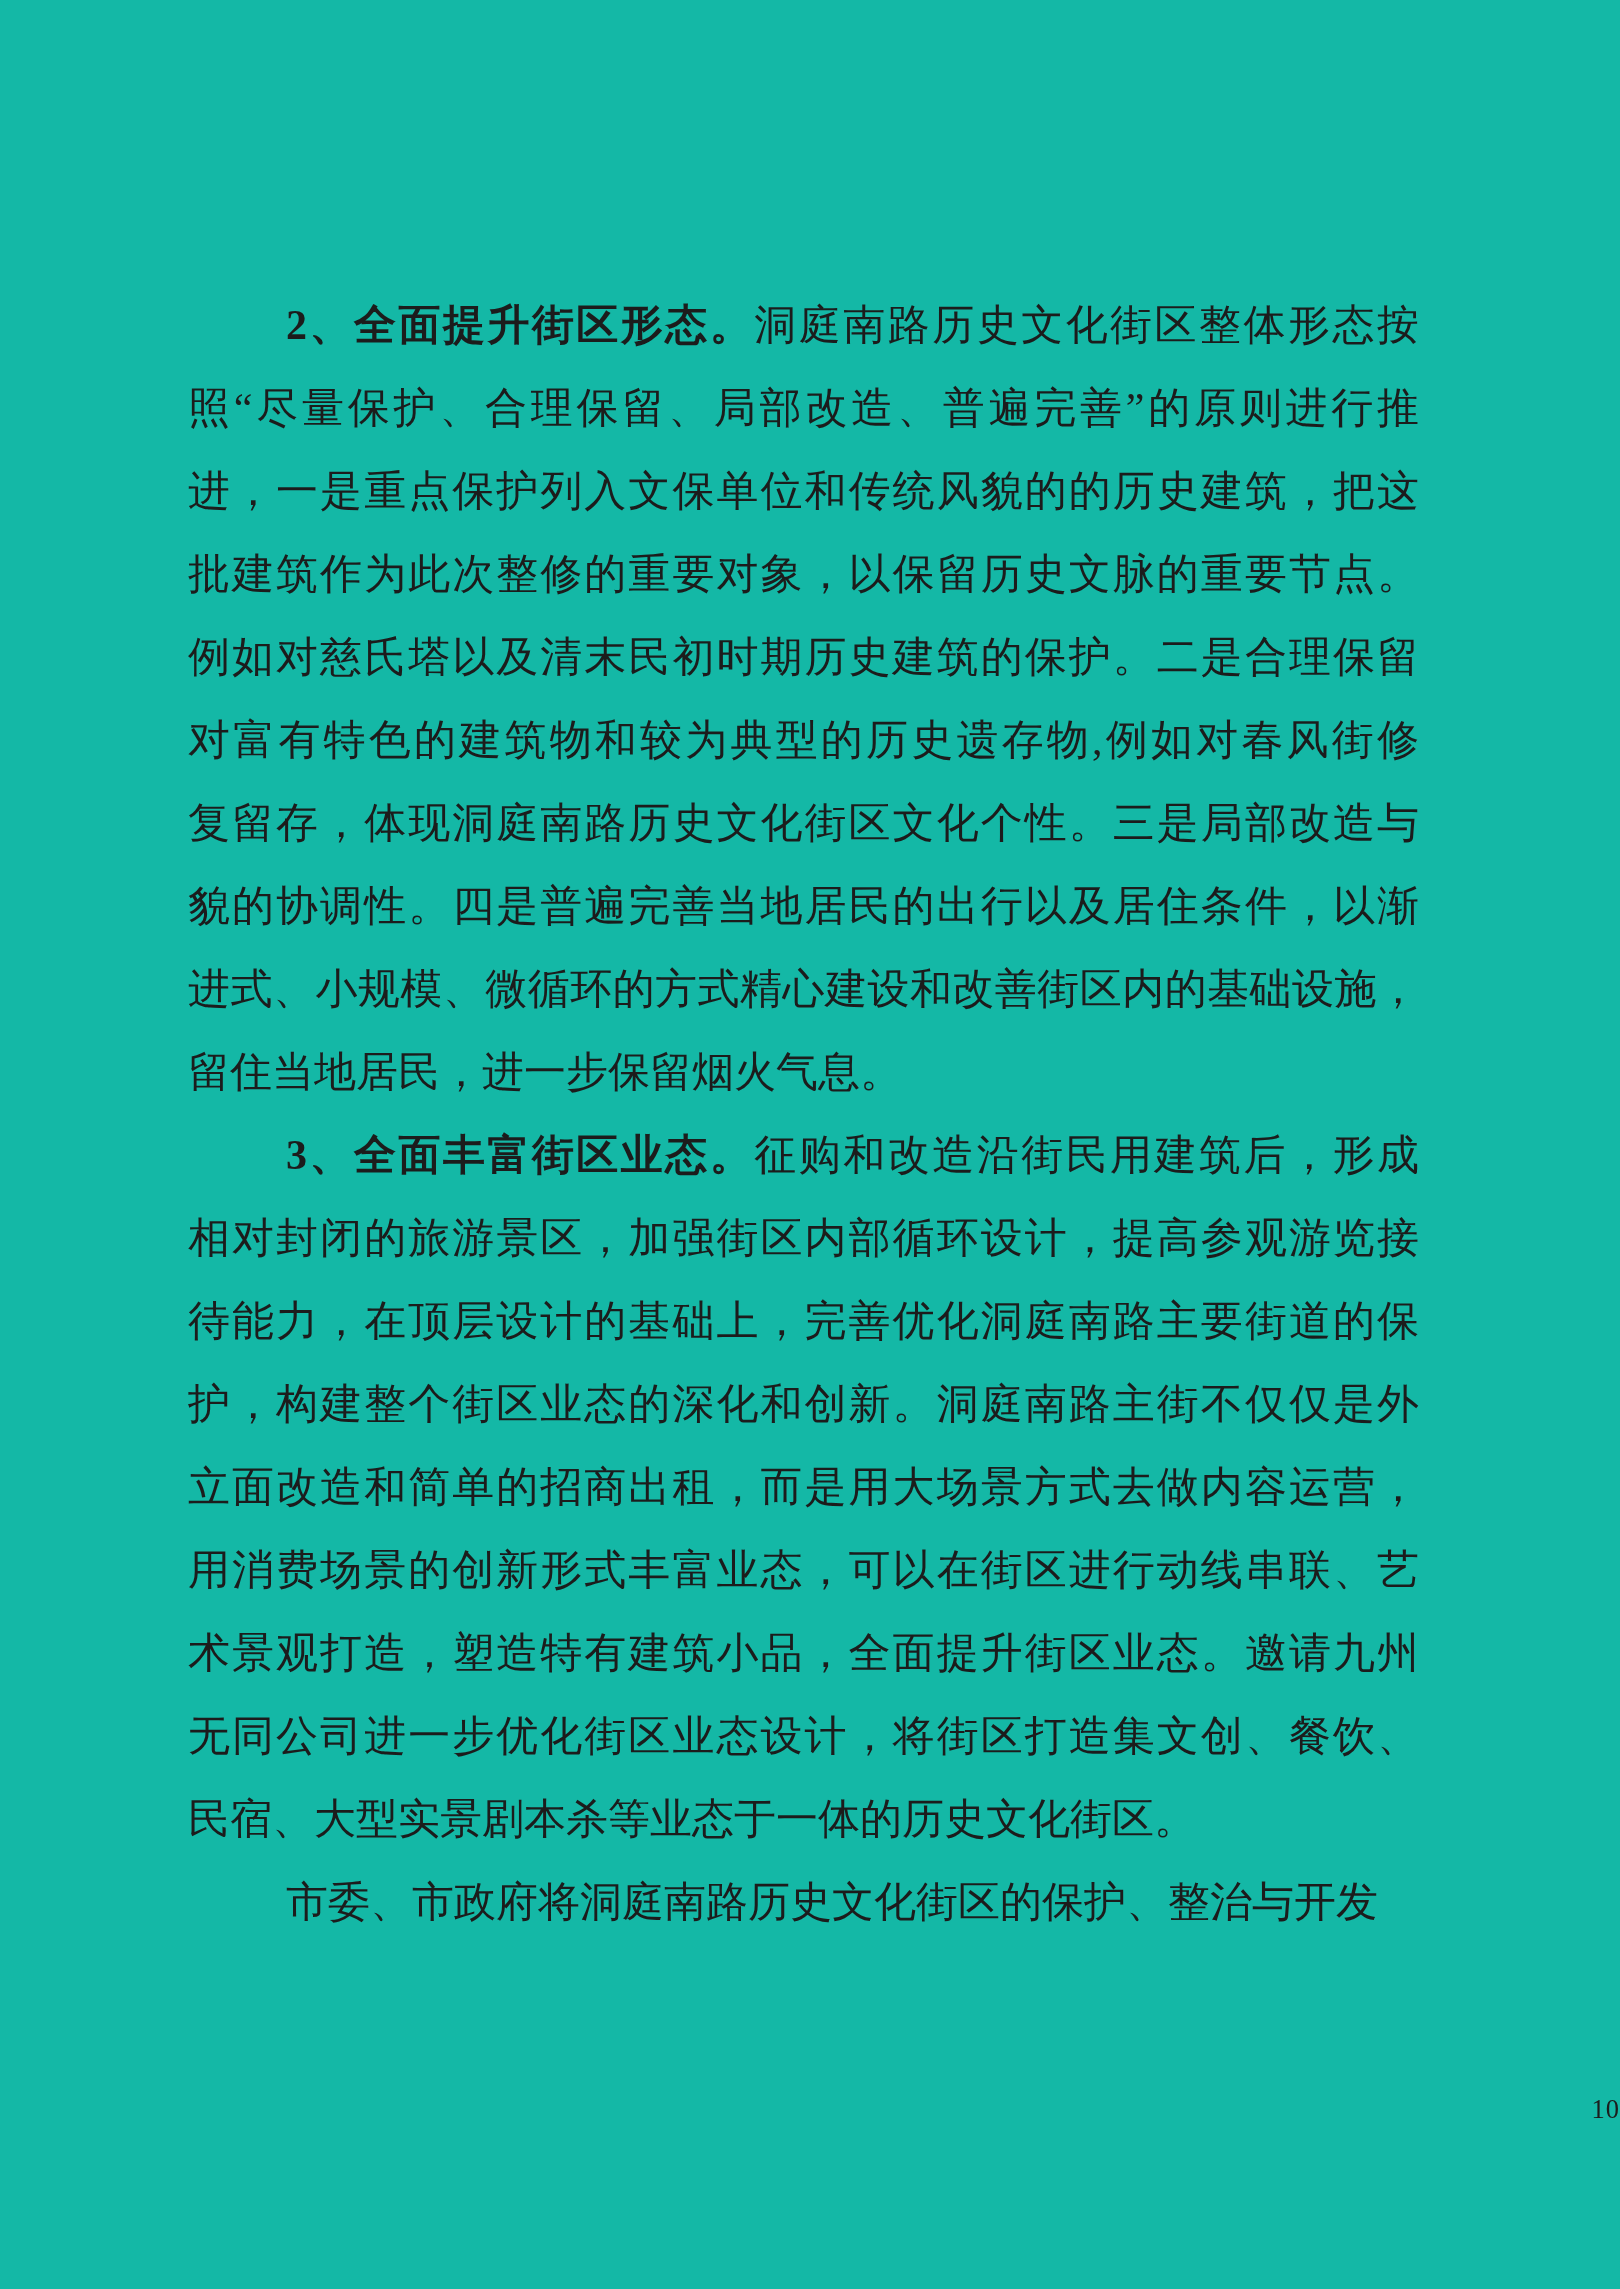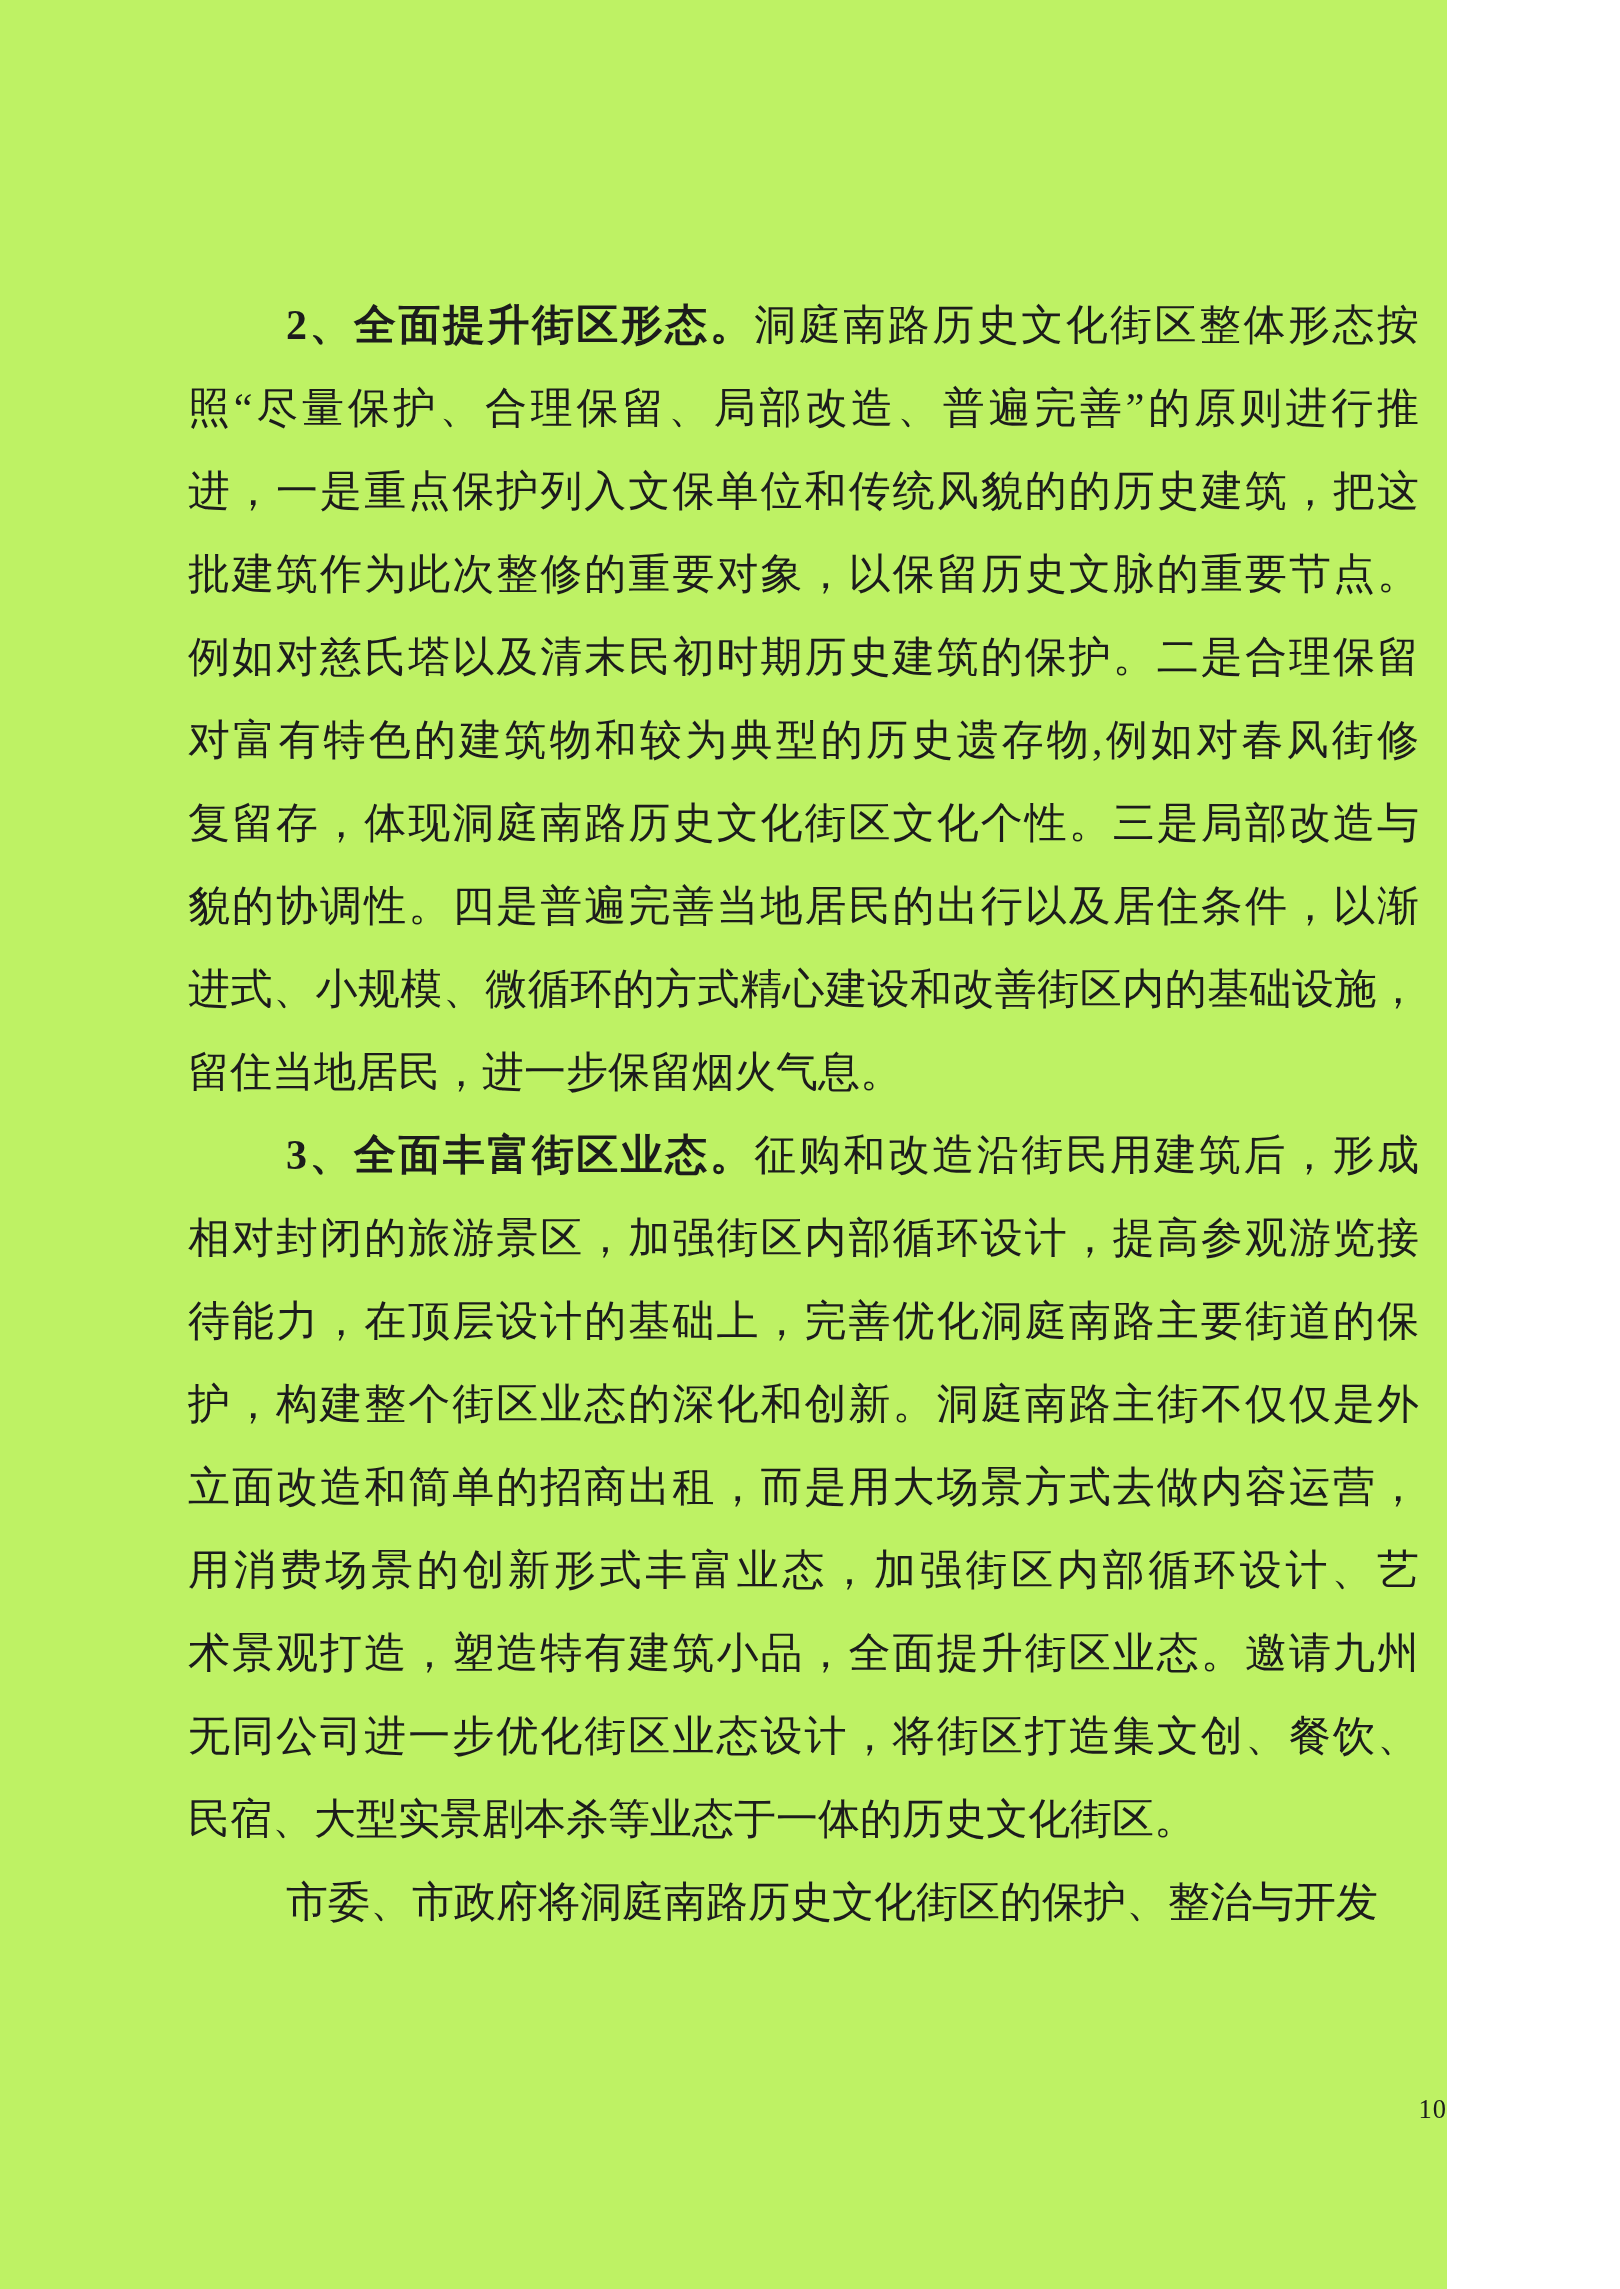--- a/index.html
+++ b/index.html
@@ -2,23 +2,23 @@
 <html><head>
 <meta charset="utf-8">
 <style>
   html, body {
     margin: 0;
     padding: 0;
     background: #ffffff;
   }
   .page {
     position: relative;
-    width: 1447px;
+    width: 1620px;
     height: 2290px;
-    background: #bef264;
+    background: #14b8a6;
     overflow: hidden;
     font-family: "Liberation Serif", "DejaVu Serif", serif;
     color: #1c1c1c;
   }
   .text-block {
     position: absolute;
     left: 188px;
     top: 284px;
     width: 1231px;
   }
@@ -67,21 +67,21 @@
       <div class="line fill"><span class="seg-regular">对富有特色的建筑物和较为典型的历史遗存物,例如对春风街修</span></div>
       <div class="line fill"><span class="seg-regular">复留存，体现洞庭南路历史文化街区文化个性。三是局部改造与</span></div>
       <div class="line fill"><span class="seg-regular">貌的协调性。四是普遍完善当地居民的出行以及居住条件，以渐</span></div>
       <div class="line fill"><span class="seg-regular">进式、小规模、微循环的方式精心建设和改善街区内的基础设施，</span></div>
       <div class="line nofill"><span class="seg-regular">留住当地居民，进一步保留烟火气息。</span></div>
       <div class="line fill indent"><span class="seg-bold">3、全面丰富街区业态。</span><span class="seg-regular">征购和改造沿街民用建筑后，形成</span></div>
       <div class="line fill"><span class="seg-regular">相对封闭的旅游景区，加强街区内部循环设计，提高参观游览接</span></div>
       <div class="line fill"><span class="seg-regular">待能力，在顶层设计的基础上，完善优化洞庭南路主要街道的保</span></div>
       <div class="line fill"><span class="seg-regular">护，构建整个街区业态的深化和创新。洞庭南路主街不仅仅是外</span></div>
       <div class="line fill"><span class="seg-regular">立面改造和简单的招商出租，而是用大场景方式去做内容运营，</span></div>
-      <div class="line fill"><span class="seg-regular">用消费场景的创新形式丰富业态，加强街区内部循环设计、艺</span></div>
+      <div class="line fill"><span class="seg-regular">用消费场景的创新形式丰富业态，可以在街区进行动线串联、艺</span></div>
       <div class="line fill"><span class="seg-regular">术景观打造，塑造特有建筑小品，全面提升街区业态。邀请九州</span></div>
       <div class="line fill"><span class="seg-regular">无同公司进一步优化街区业态设计，将街区打造集文创、餐饮、</span></div>
       <div class="line nofill"><span class="seg-regular">民宿、大型实景剧本杀等业态于一体的历史文化街区。</span></div>
       <div class="line nofill indent"><span class="seg-regular">市委、市政府将洞庭南路历史文化街区的保护、整治与开发</span></div>
     </div>
   <div class="page-number">10</div>
 </div>
 
 
 </body></html>

